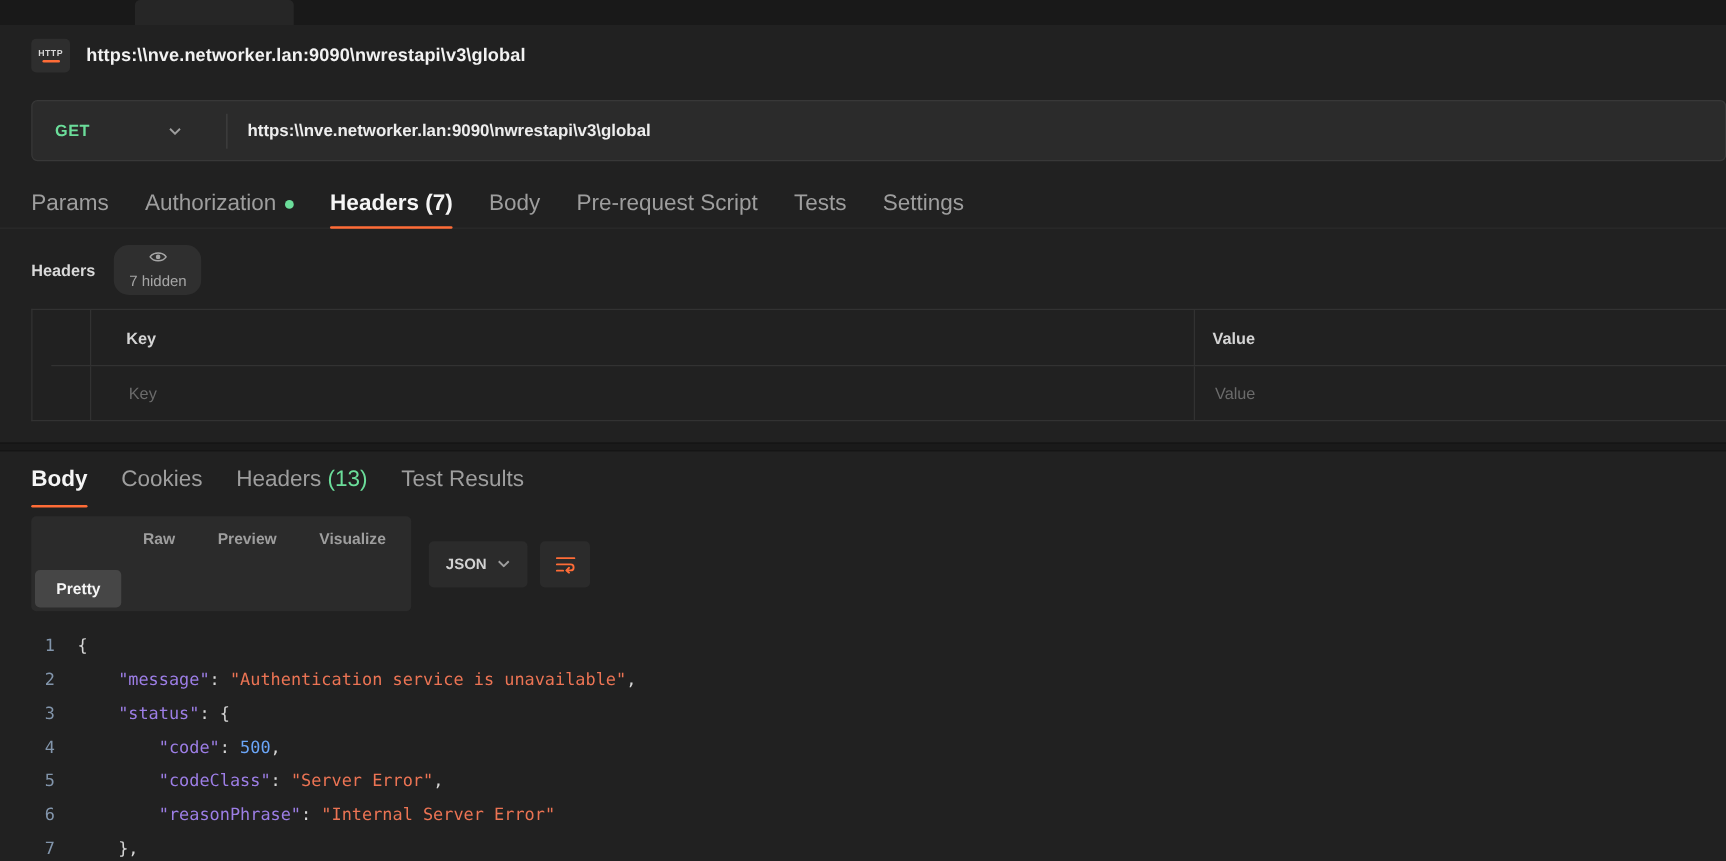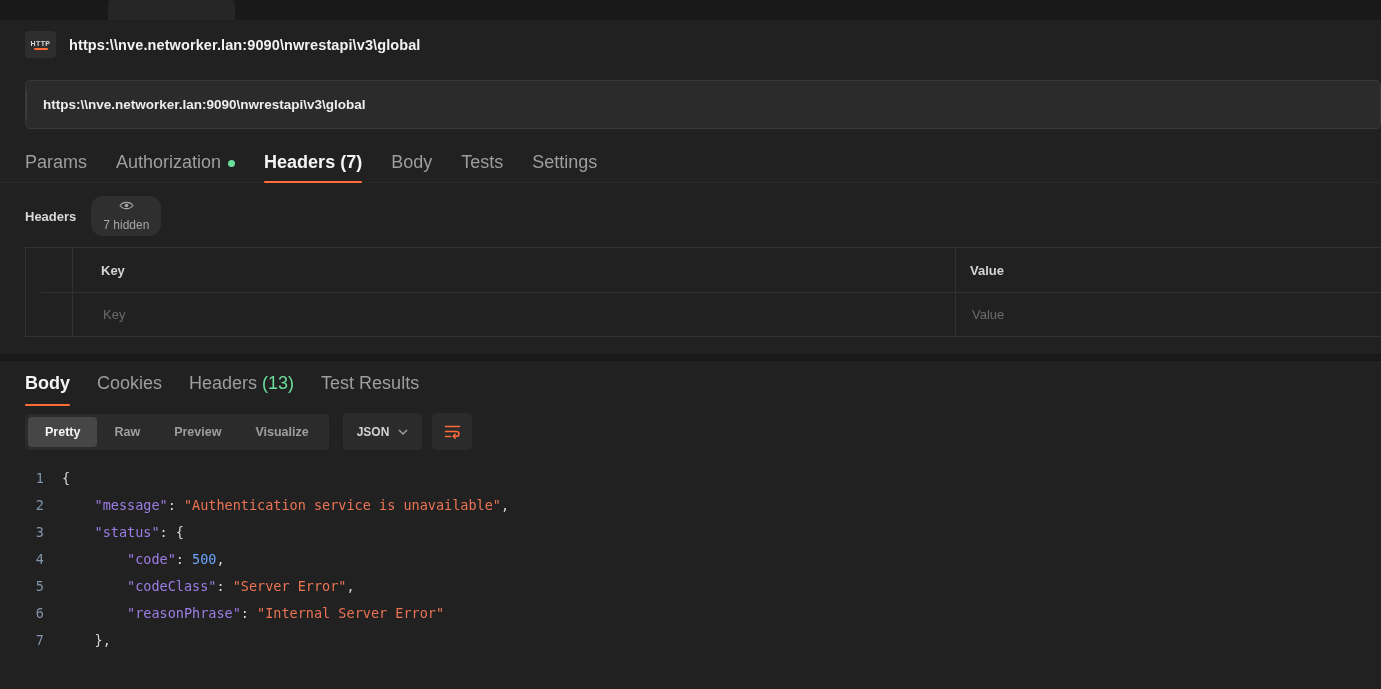--- a/index.html
+++ b/index.html
@@ -69,21 +69,21 @@
   
   .resp-row{display:flex;align-items:stretch;height:44px;padding:0 14px 0 25px;}
   .resp-tabs{display:flex;gap:27px;align-items:stretch;}
   .status{margin-left:auto;display:flex;align-items:center;gap:8px;font-size:12.5px;white-space:nowrap;}
   .status .label{color:#a8a8a8;}
   .status .value{color:var(--error-red);font-weight:600;}
   
   .toolbar{display:flex;align-items:center;gap:10px;padding:8px 25px 10px 25px;}
   .segmented{display:flex;background:var(--bg-raised);border-radius:4px;padding:3px;}
   .seg-btn{padding:8px 17px;font-size:12.5px;color:var(--text-dim);border-radius:4px;cursor:pointer;font-weight:bold;}
-  .seg-btn.active{background:#464646;color:#f5f5f5;font-weight:600;}
+  .seg-btn.active{background:#464646;color:#f5f5f5;font-weight:600;margin-top:40px;}
   .json-select{display:flex;align-items:center;gap:9px;background:var(--bg-raised);border-radius:4px;padding:0 14px;height:37px;font-size:12px;font-weight:600;color:#d2d2d2;cursor:pointer;margin-left:4px;}
   .wrap-btn{background:var(--bg-raised);border-radius:4px;width:40px;height:37px;display:flex;align-items:center;justify-content:center;cursor:pointer;}
   
   .code{font-family:"DejaVu Sans Mono", monospace;font-size:13.5px;line-height:27px;padding-top:5px;}
   .code-line{display:flex;}
   .gutter{flex:0 0 auto;width:19px;margin-left:25px;text-align:right;color:var(--linenum);user-select:none;}
   .src{margin-left:18px;white-space:pre;}
   .tk-key{color:var(--tk-key);}
   .tk-str{color:var(--tk-str);}
   .tk-num{color:var(--tk-num);}
@@ -99,37 +99,46 @@
 
 <div class="url-row">
   <div class="http-icon">
     <span class="t">HTTP</span>
     <span class="a"></span>
   </div>
   <div class="url-title">https:\\nve.networker.lan:9090\nwrestapi\v3\global</div>
 </div>
 
 <div class="req-bar">
+  <div class="method">
+    <span class="m">GET</span>
+    <svg width="10" height="6" viewBox="0 0 10 6">
+        <polyline points="1,1 5,5 9,1" fill="none" stroke="#9e9e9e" stroke-width="1.5"></polyline>
+      </svg>
+  </div>
   <div class="vsep"></div>
   <div class="req-url">https:\\nve.networker.lan:9090\nwrestapi\v3\global</div>
 </div>
 
 <div class="req-tabs">
     <div class="tab">
       <span class="tab-label">Params</span>
     </div>
     <div class="tab">
       <span class="tab-label">Authorization</span>
       <span class="dot"></span>
     </div>
     <div class="tab active">
       <span class="tab-label">Headers (7)</span>
     </div>
     <div class="tab">
       <span class="tab-label">Body</span>
+    </div>
+    <div class="tab">
+      <span class="tab-label">Pre-request Script</span>
     </div>
     <div class="tab">
       <span class="tab-label">Tests</span>
     </div>
     <div class="tab">
       <span class="tab-label">Settings</span>
     </div>
   </div>
 
 <div class="headers-row">

